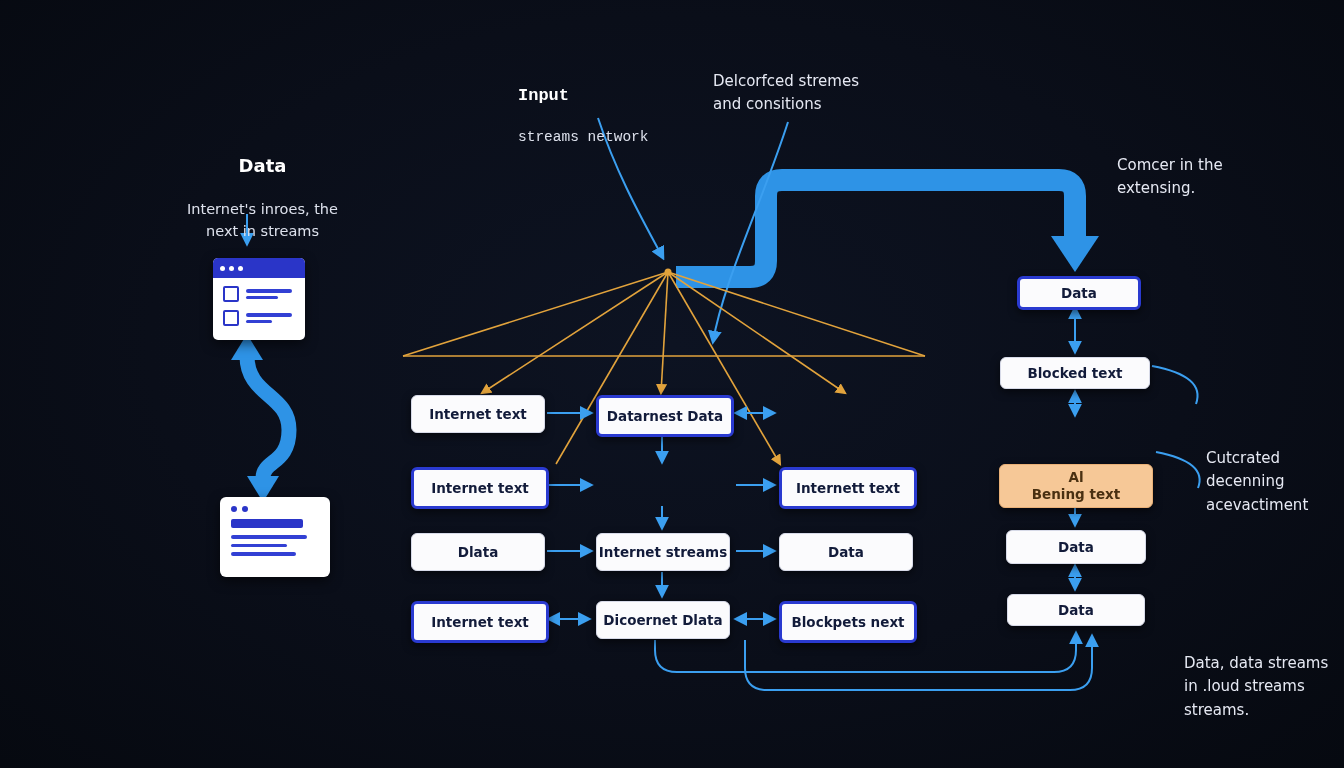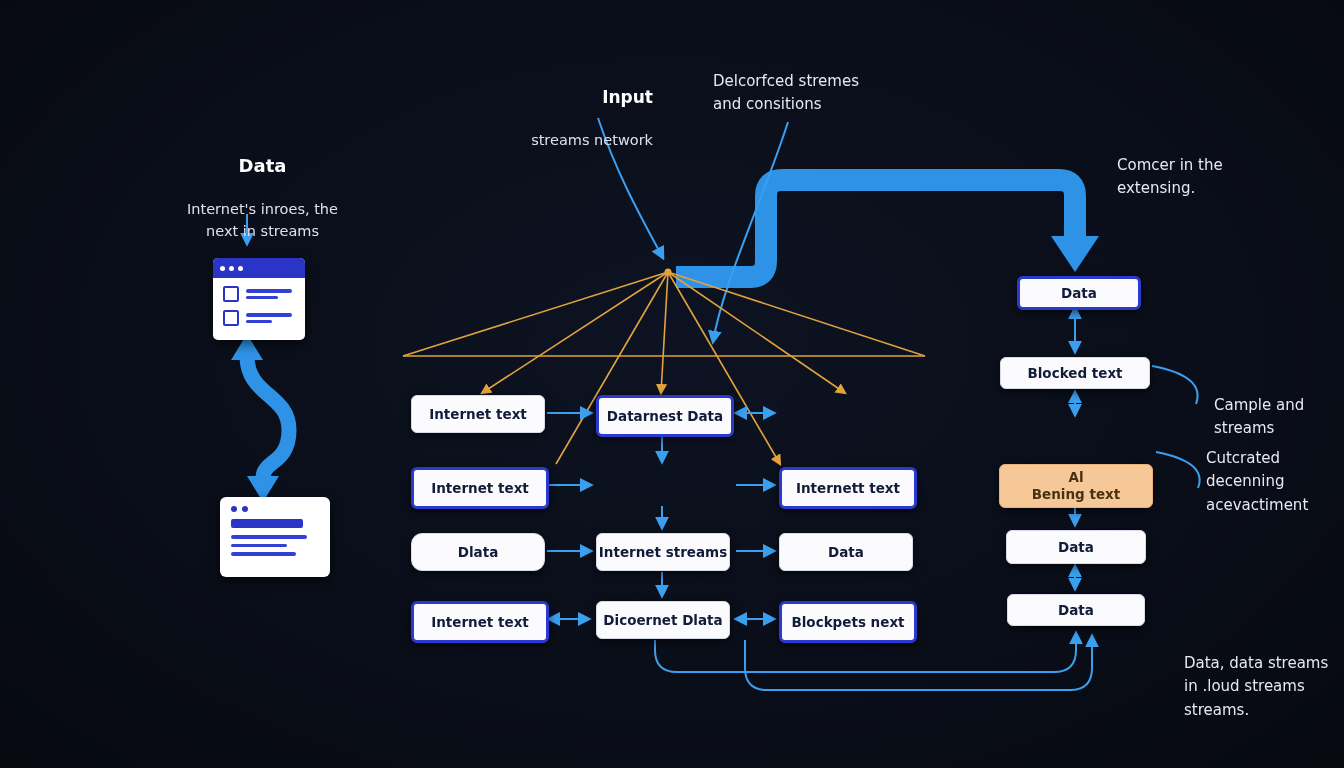--- a/index.html
+++ b/index.html
@@ -145,45 +145,43 @@
     <div class="dots">
         <span class="dot2"></span>
         <span class="dot2"></span>
       </div>
     <div class="bigbar"></div>
     <div class="thin" style="width:86%"></div>
     <div class="thin" style="width:64%"></div>
     <div class="thin" style="width:74%"></div>
   </div>
 
-  <div class="label" style="left:518px;top:68px;width:135px;text-align:right;">
+  <div class="label" style="left:518px;top:68px;width:135px;text-align:left;font-family:Liberation Mono, monospace;">
     <div class="title" style="font-size:17px;">Input</div>
     <div class="sub">streams network</div>
   </div>
   <div class="note" style="left:713px;top:70px;">Delcorfced stremes
 and consitions</div>
 
   <div class="note" style="left:1117px;top:154px;">Comcer in the
 extensing.</div>
-  <div class="note" style="left:1214px;top:394px;">Cample and
-streams</div>
   <div class="note" style="left:1206px;top:447px;">Cutcrated
 decenning
 acevactiment</div>
   <div class="note" style="left:1168px;top:652px;margin-left:16px;">Data, data streams
 in .loud streams
 streams.</div>
 
   <div class="box" style="left:411px;top:395px;width:132px;height:36px;">Internet text</div>
   <div class="box blue" style="left:596px;top:395px;width:132px;height:36px;">Datarnest Data</div>
 
   <div class="box blue" style="left:411px;top:467px;width:132px;height:36px;">Internet text</div>
   <div class="box blue" style="left:779px;top:467px;width:132px;height:36px;">Internett text</div>
 
-  <div class="box" style="left:411px;top:533px;width:132px;height:36px;border-radius:11px;">Dlata</div>
+  <div class="box" style="left:411px;top:533px;width:132px;height:36px;">Dlata</div>
   <div class="box" style="left:596px;top:533px;width:132px;height:36px;">Internet streams</div>
   <div class="box" style="left:779px;top:533px;width:132px;height:36px;">Data</div>
 
   <div class="box blue" style="left:411px;top:601px;width:132px;height:36px;">Internet text</div>
   <div class="box" style="left:596px;top:601px;width:132px;height:36px;">Dicoernet Dlata</div>
   <div class="box blue" style="left:779px;top:601px;width:132px;height:36px;">Blockpets next</div>
 
   <div class="box blue" style="left:1017px;top:276px;width:118px;height:28px;">Data</div>
   <div class="box" style="left:1000px;top:357px;width:148px;height:30px;">Blocked text</div>
   <div class="box peach" style="left:999px;top:420px;width:152px;height:42px;">Al

